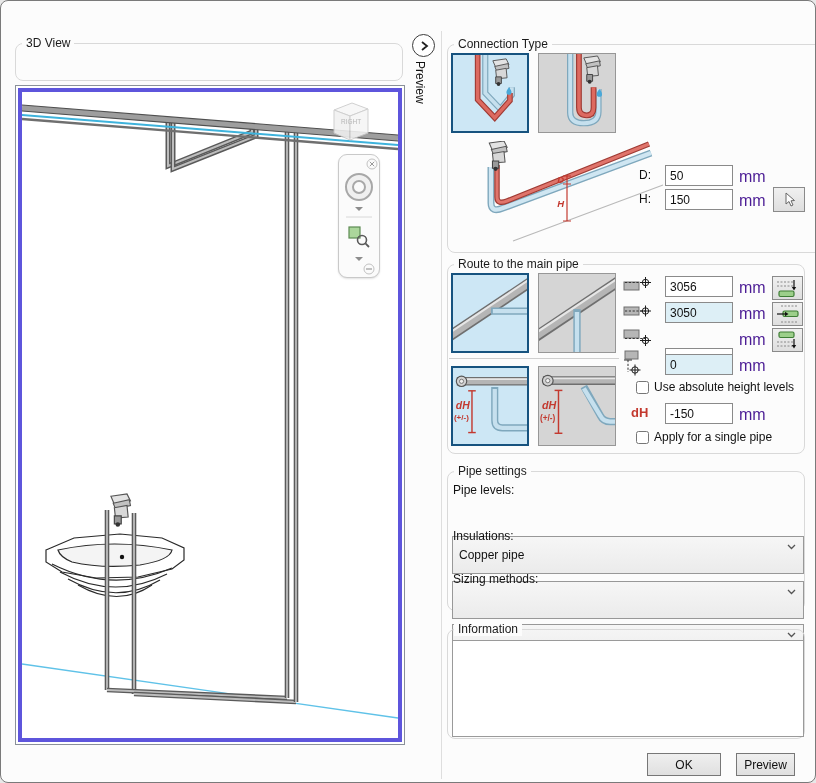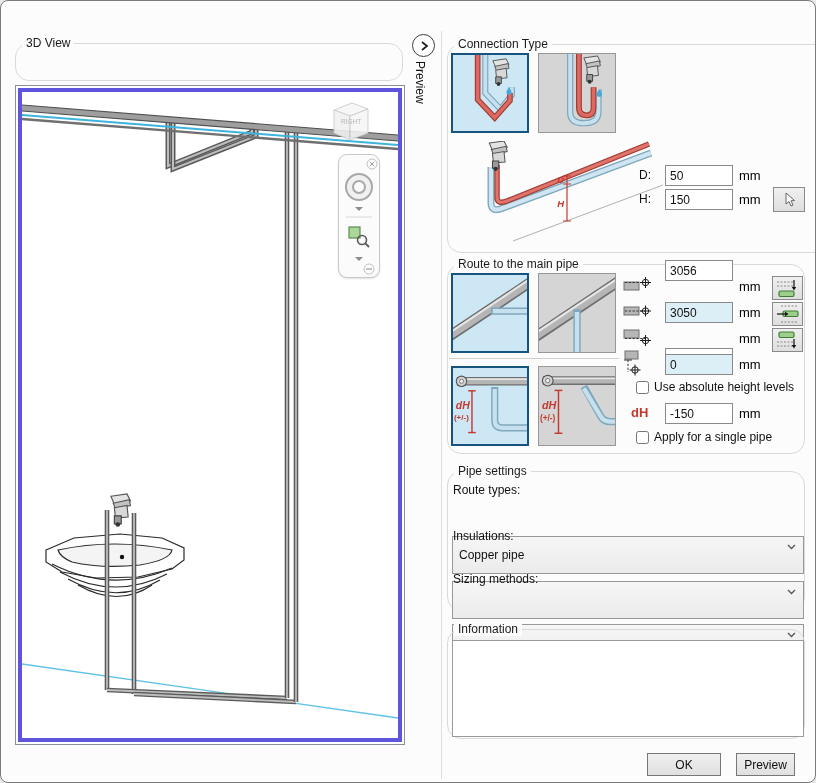--- a/index.html
+++ b/index.html
@@ -7,31 +7,31 @@
   .window { position:relative; width:816px; height:783px; background:#fcfcfc;
             border:1px solid #7a7a7a; border-radius:8px; overflow:hidden; }
   
   .titlebar { position:absolute; left:0; top:0; width:100%; height:32px; background:#fbfbfb; }
   .app-icon { position:absolute; left:20px; top:8px; width:16px; height:16px; }
   .title-text { position:absolute; left:46px; top:9px; font-size:12.5px; color:#7a7a7a; }
   .winbtn { position:absolute; top:2px; width:34px; height:28px; display:flex; align-items:center;
             justify-content:center; color:#4d4d4d; cursor:default; }
   .winbtn svg { display:block; }
   
-  .gb { position:absolute; border:1px solid #d9d9d9; border-radius:14px; background:transparent; }
+  .gb { position:absolute; border:1px solid #d9d9d9; border-radius:8px; background:transparent; }
   .gb-label { position:absolute; top:-8px; left:6px; background:#fcfcfc; padding:0 4px;
               font-size:12px; color:#1b1b1b; white-space:nowrap; }
   
   .combo { position:absolute; height:38px; border:1px solid #989898; background:linear-gradient(#f6f6f6,#ebebeb);
            display:flex; align-items:center; font-size:12px; color:#111; padding:0 22px 0 6px; cursor:default;margin-top:38px; }
   .combo .chev { position:absolute; right:7px; top:7px; }
   .field { position:absolute; width:68px; height:21px; border:1px solid #8a8a8a; background:#fff;
            font-family:"Liberation Sans",sans-serif; font-size:12px; color:#111; padding:9px 4px; }
   .field.ro { background:#ddeff6; }
-  .unit { position:absolute; font-size:13px; color:#000000; }
+  .unit { position:absolute; font-size:16px; color:#4c1d95; }
   .rowlabel { position:absolute; font-size:12px; color:#111; }
   .cb { position:absolute; width:13px; height:13px; accent-color:#5a5a5a; }
   .cblabel { position:absolute; font-size:12px; color:#111; }
   
   .thumb { position:absolute; width:78px; height:80px; }
   .thumb.sel  { background:#cde7f5; border:2px solid #17537f; }
   .thumb.unsel{ background:#d5d5d5; border:1px solid #979797; }
   .thumb svg { position:absolute; left:0; top:0; width:100%; height:100%; }
   
   .pushbtn { position:absolute; background:linear-gradient(#f0f0f0,#dedede); border:1px solid #8a8a8a;
@@ -299,21 +299,21 @@
       <text x="3" y="43" font-size="11" font-weight="bold" font-style="italic" fill="#c3392f">dH</text>
       <text x="1" y="55" font-size="8.5" font-weight="bold" fill="#c3392f">(+/-)</text>
     </svg>
   </div>
 
   <svg class="ali-icon" style="top:272px" width="30" height="24" viewBox="0 0 30 24">
     <rect x="1" y="9" width="15" height="8" fill="#b6b6b6" stroke="#6e6e6e"></rect>
     <line x1="2" y1="9.5" x2="22" y2="9.5" stroke="#333" stroke-width="1" stroke-dasharray="2.2,1.6"></line>
     <use href="#xhair" transform="translate(22.5,9.5)"></use>
   </svg>
-  <input class="field" style="left: 664px; top: 259px;" value="3056">
+  <input class="field" style="left: 664px; top: 275px;" value="3056">
   <span class="unit" style="left:738px; top:278px">mm</span>
   <div class="pushbtn" style="left:771px; top:275px; width:31px; height:24px">
     <svg width="24" height="20" viewBox="0 0 24 20">
       <line x1="1" y1="4" x2="17" y2="4" stroke="#888" stroke-width="1" stroke-dasharray="2,1.5"></line>
       <line x1="1" y1="8" x2="17" y2="8" stroke="#888" stroke-width="1" stroke-dasharray="2,1.5"></line>
       <line x1="18" y1="2" x2="18" y2="9" stroke="#111" stroke-width="1.2"></line>
       <path d="M15.8,9 L20.2,9 L18,12.5 Z" fill="#111"></path>
       <rect x="3" y="13" width="15" height="5.5" rx="1.5" fill="#9ccf8a" stroke="#3e7d35" stroke-width="1.2"></rect>
     </svg>
   </div>
@@ -364,21 +364,21 @@
   <span class="dh-big">dH</span>
   <input class="field" style="left: 664px; top: 402px;" value="-150">
   <span class="unit" style="left:738px; top:405px">mm</span>
 
   <input type="checkbox" class="cb" style="left: 635px; top: 430px;">
   <span class="cblabel" style="left:653px; top:429px">Apply for a single pipe</span>
 
   <div class="gb" style="left:446px; top:470px; width:358px; height:140px">
     <span class="gb-label">Pipe settings</span>
   </div>
-  <span class="rowlabel" style="left:452px; top:482px">Route types:</span>
+  <span class="rowlabel" style="left:452px; top:482px">Pipe levels:</span>
   <div class="combo" style="left:451px; top:497px; width:352px">
     <span>Copper pipe</span>
     <svg class="chev" width="9" height="6" viewBox="0 0 9 6">
       <polyline points="1,1 4.5,4.5 8,1" fill="none" stroke="#555" stroke-width="1.3"></polyline>
       </svg>
   </div>
   <span class="rowlabel" style="left:452px; top:528px">Insulations:</span>
   <div class="combo" style="left:451px; top:542px; width:352px">
     <span></span>
     <svg class="chev" width="9" height="6" viewBox="0 0 9 6">

